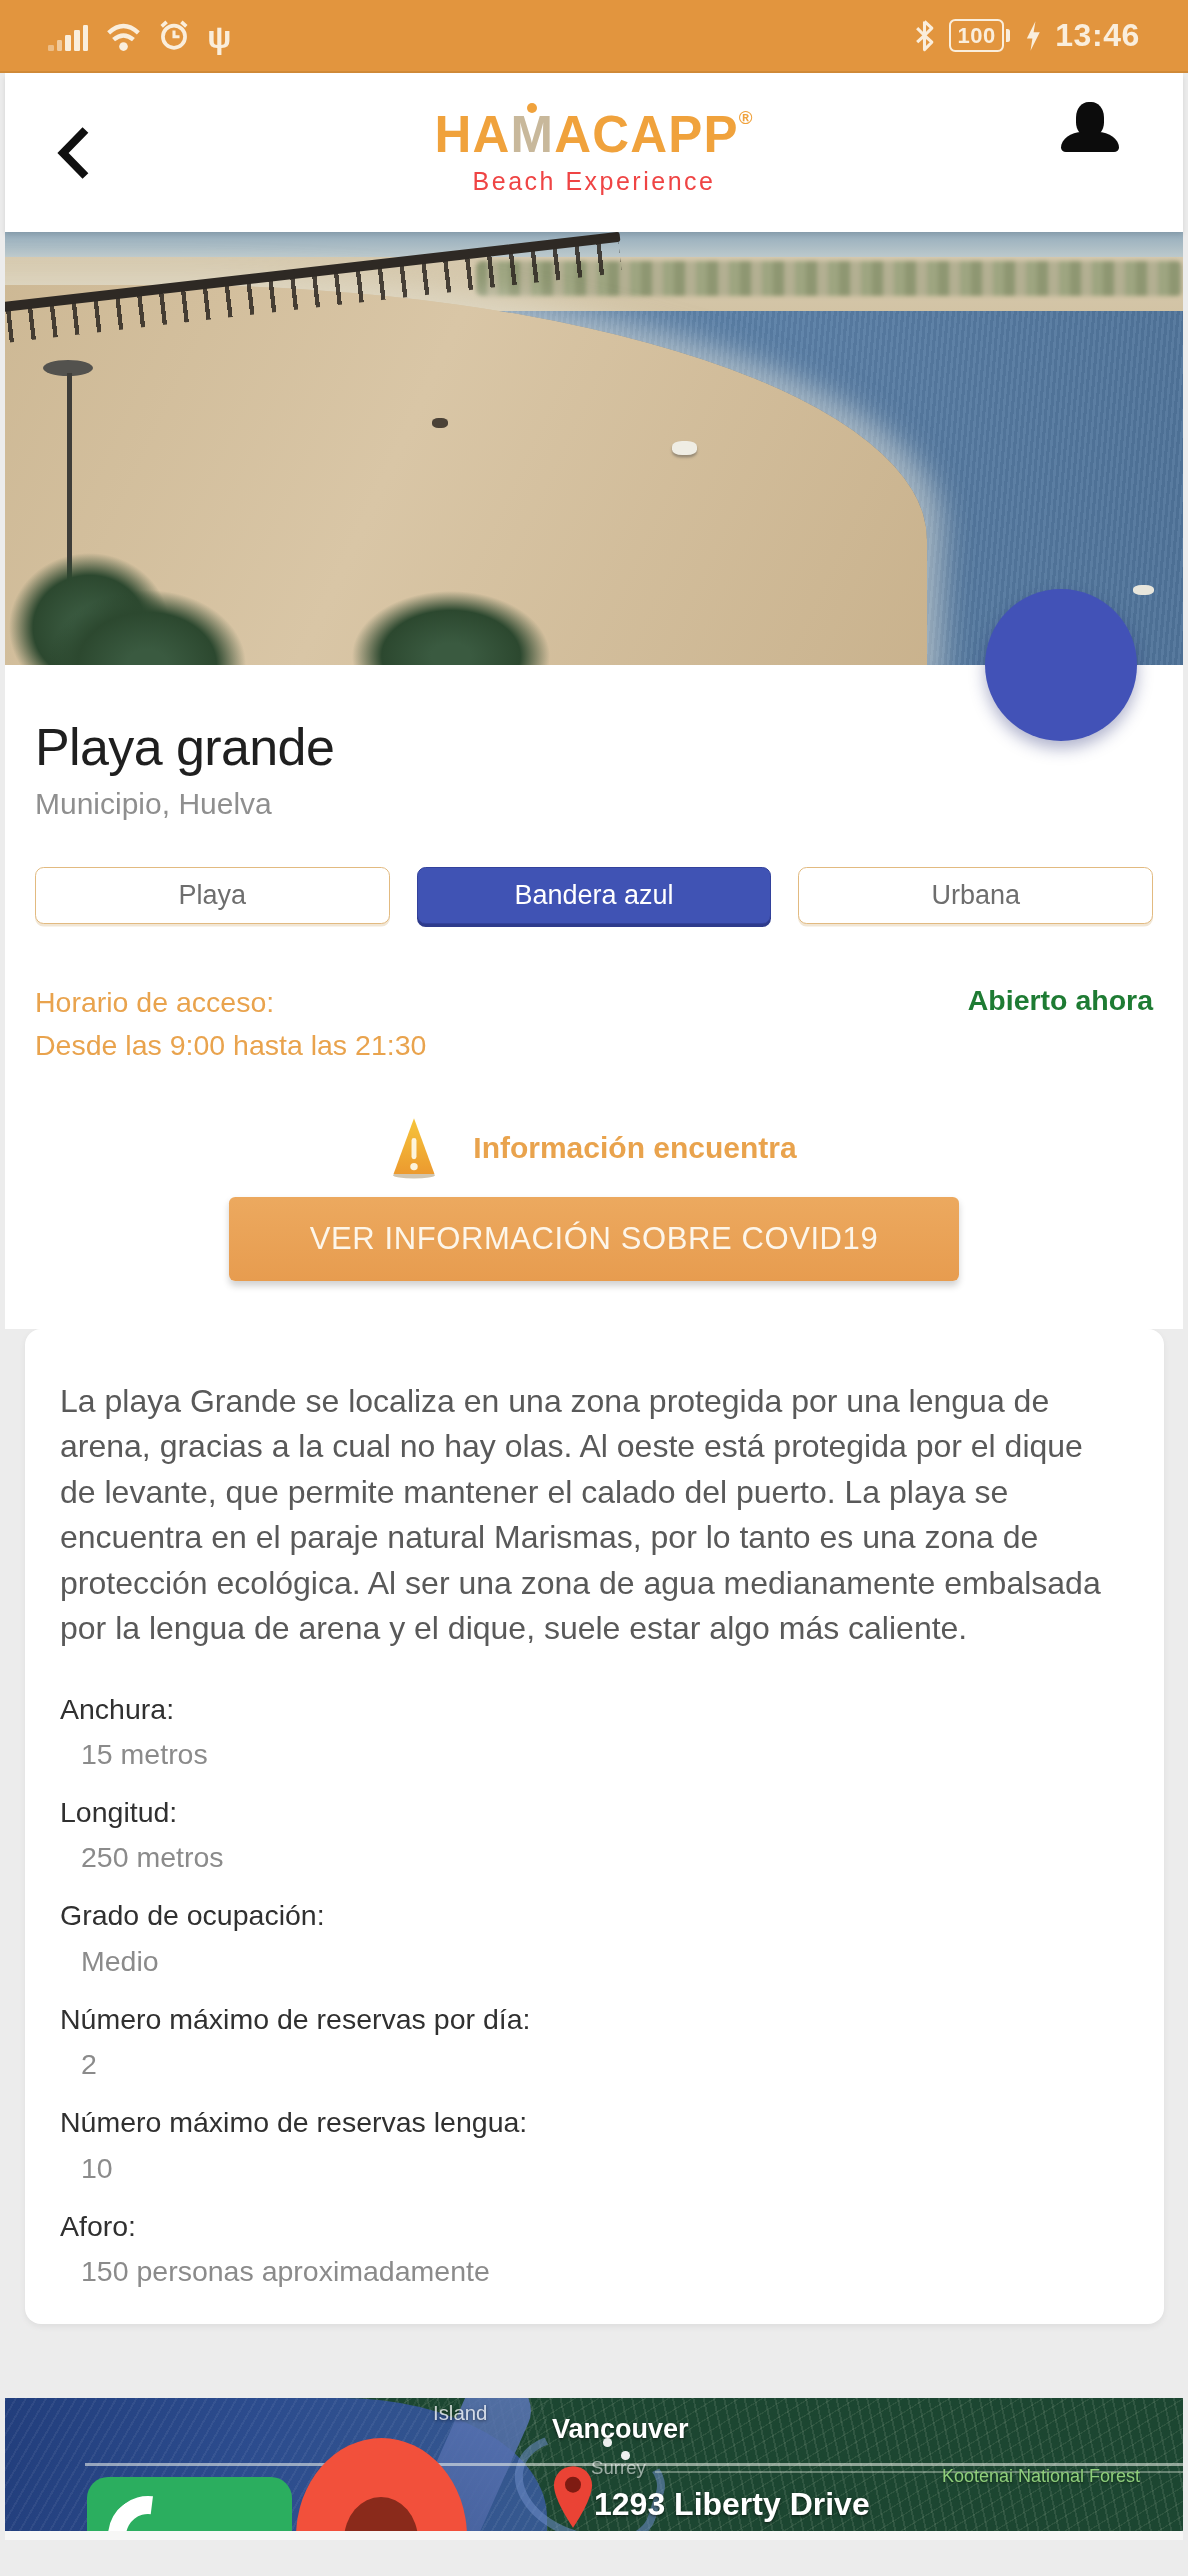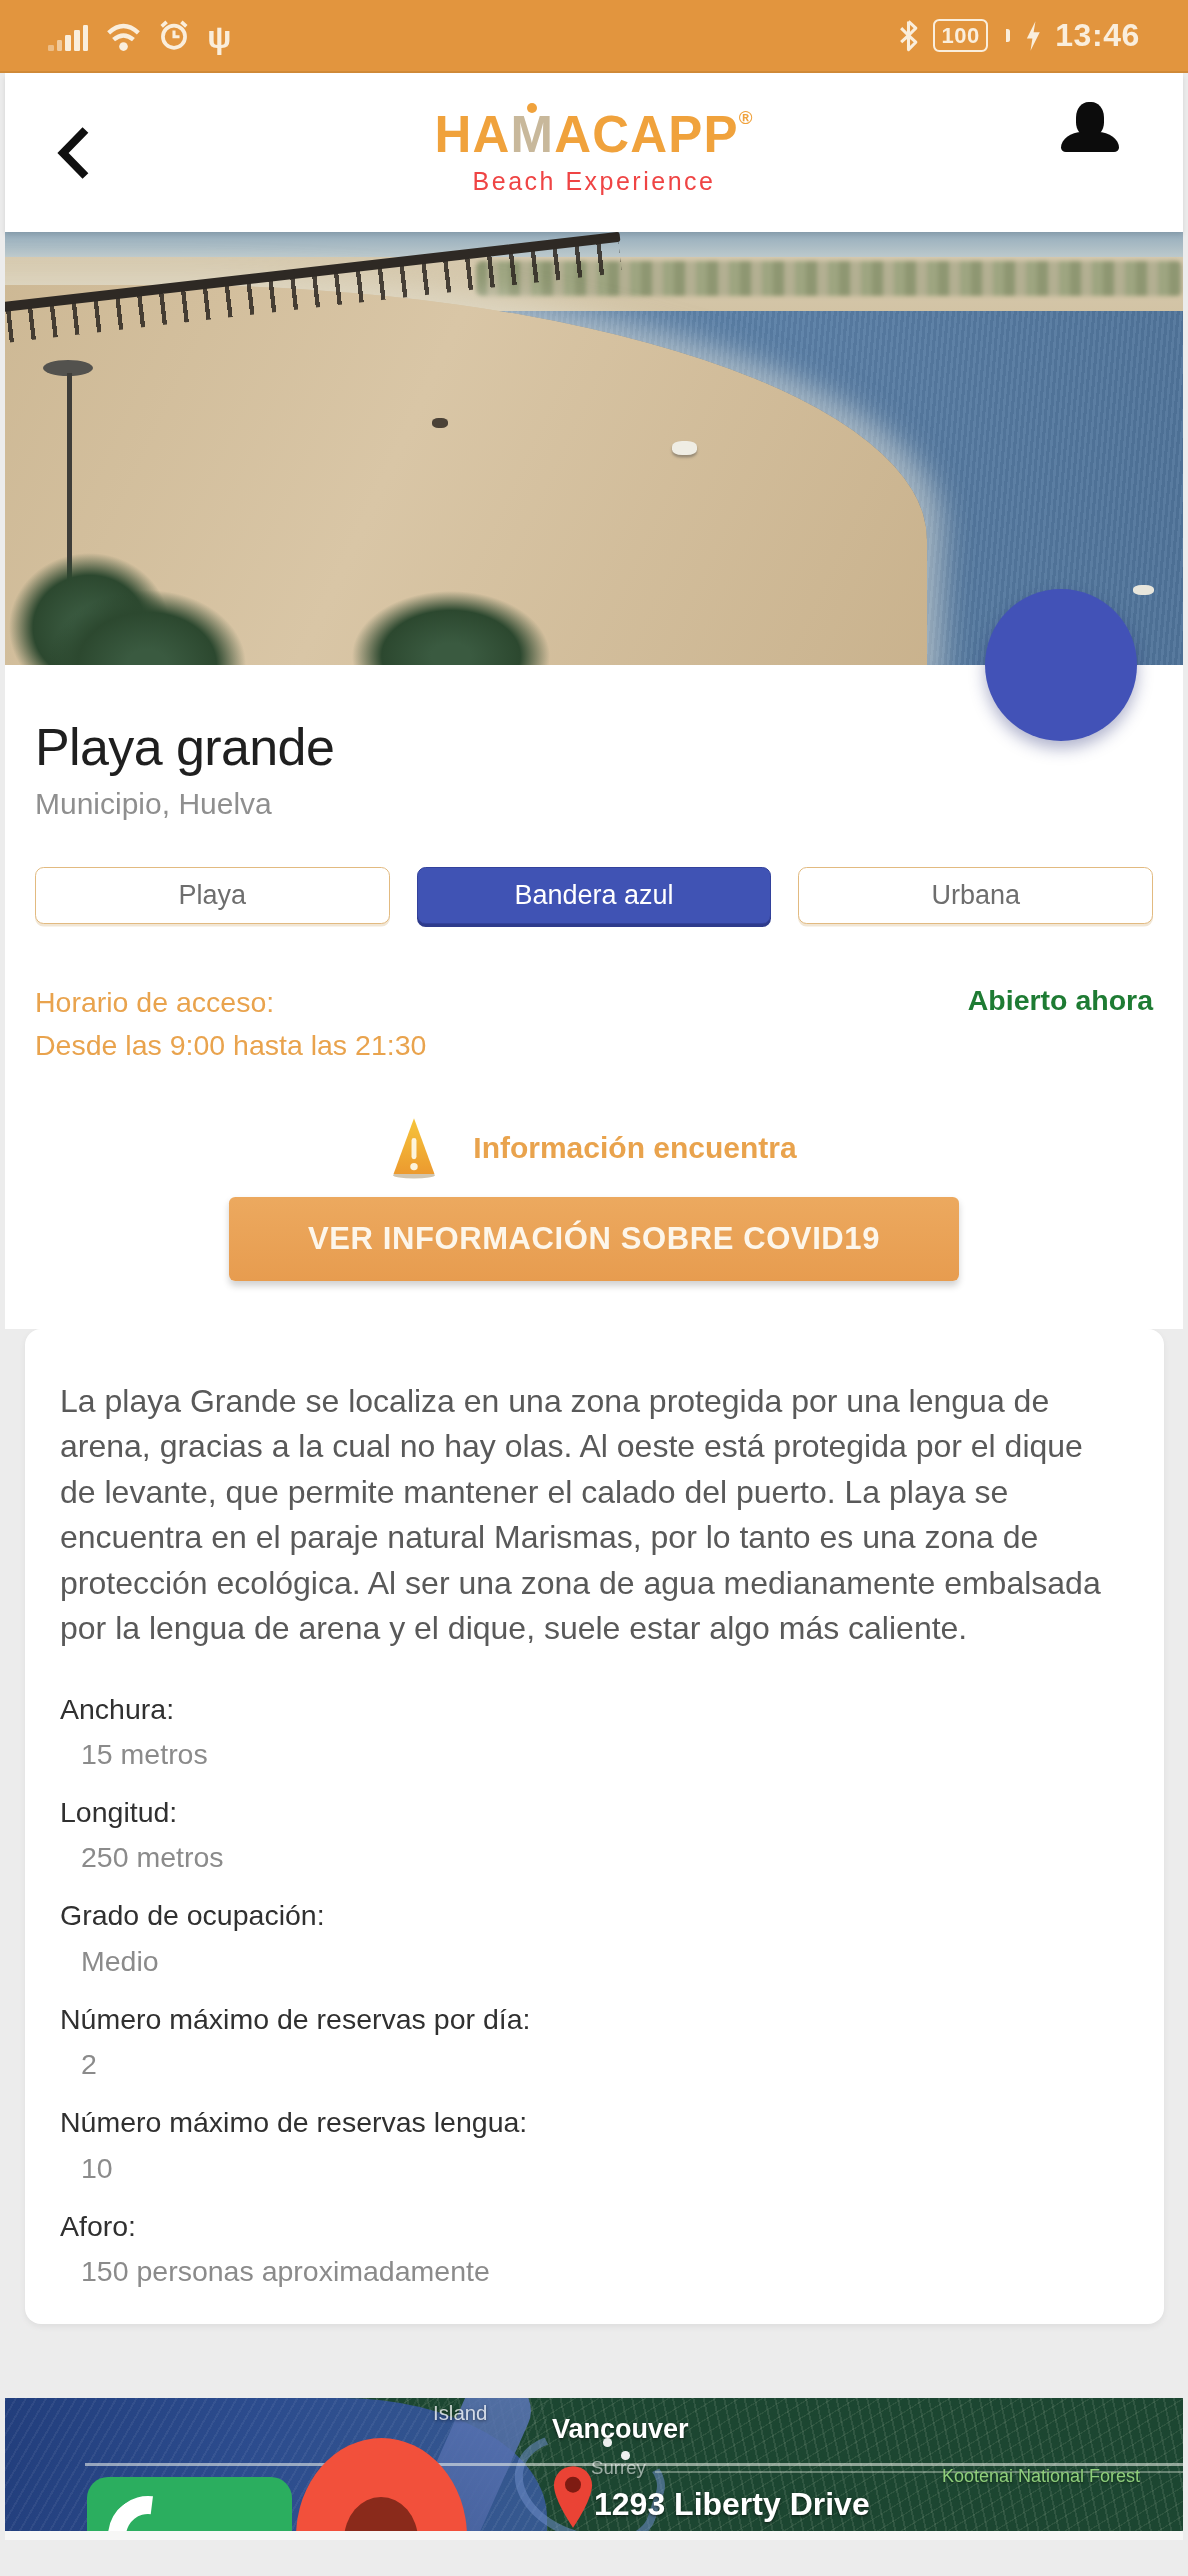--- a/index.html
+++ b/index.html
@@ -20,21 +20,21 @@
   .sb-group.right { align-items:center; gap:12.4px; }
   .sig { display:flex; align-items:flex-end; gap:3.1px; height:27px; }
   .sig i { display:block; width:5.6px; background:#FAEEDC; border-radius:1.2px; }
   .sig i:nth-child(1){height:6.2px;opacity:.45}
   .sig i:nth-child(2){height:11px;opacity:.6}
   .sig i:nth-child(3){height:16px}
   .sig i:nth-child(4){height:21px}
   .sig i:nth-child(5){height:26px}
   .usb-glyph { font-size:32px; line-height:27px; color:#FAEEDC; font-weight:bold; }
   .battery {
-    display:flex; align-items:center; gap:18px;
+    display:flex; align-items:center; gap:2px;
   }
   .battery .shell {
     border:2.5px solid #FAEEDC; border-radius:6.2px; padding:1.2px 6.2px;
     font-size:22px; font-weight:bold; letter-spacing:0.6px;
   }
   .battery .nub { width:4.3px; height:13.6px; background:#FAEEDC; border-radius:0 2.5px 2.5px 0; }
   .sb-time { font-size:32px; font-weight:bold; letter-spacing:0.6px; }
   
   .appbar {
     position:absolute; top:73px; left:5px; width:1178px; height:159px;
@@ -95,21 +95,21 @@
   .tag.blue { background:#4053B4; border-color:#33429C; color:#FFFFFF; box-shadow:0 3.1px 0 #2E3B8C; }
   .schedule-row { display:flex; justify-content:space-between; align-items:flex-start; margin-top:57px; }
   .schedule-left { font-size:28.5px; color:#E9A34D; line-height:1.5; }
   .open-status { font-size:28.5px; color:#1E7B33; font-weight:bold; margin-top:2.5px; }
   .warning-row { display:flex; align-items:center; justify-content:center; gap:36px; margin-top:50px; }
   .warning-text { font-size:30px; font-weight:bold; color:#E9A34D; }
   .covid-btn { margin:18.6px auto 0; width:730px; height:84px; border:none; cursor:pointer;
     background:linear-gradient(180deg,#ECA95F,#E79C4F); border-radius:6.2px;
     color:#FDF6EA; font-size:31px; letter-spacing:0.6px; font-family:inherit;
     display:flex; align-items:center; justify-content:center;
-    box-shadow:0 4.3px 7.4px rgba(0,0,0,.18);font-weight:bold; }
+    box-shadow:0 4.3px 7.4px rgba(0,0,0,.18); }
   
   .detail-card { position:absolute; top:1329px; left:25px; width:1139px; height:995px;
     background:#FFFFFF; border-radius:16px; padding:50px 35px 0; overflow:hidden;
     box-shadow:0 2.5px 6.2px rgba(0,0,0,.06); }
   .description { font-size:32px; line-height:1.42; color:#595959; max-width:1065px; }
   .attr-list { margin-top:41px; }
   .attr-label { font-size:28.5px; color:#303030; margin-top:25px; }
   .attr-value { font-size:28.5px; color:#8B8B8B; margin-top:12.4px; padding-left:21px; }
   
   .map { position:absolute; top:2398px; left:5px; width:1178px; height:133px; overflow:hidden;

